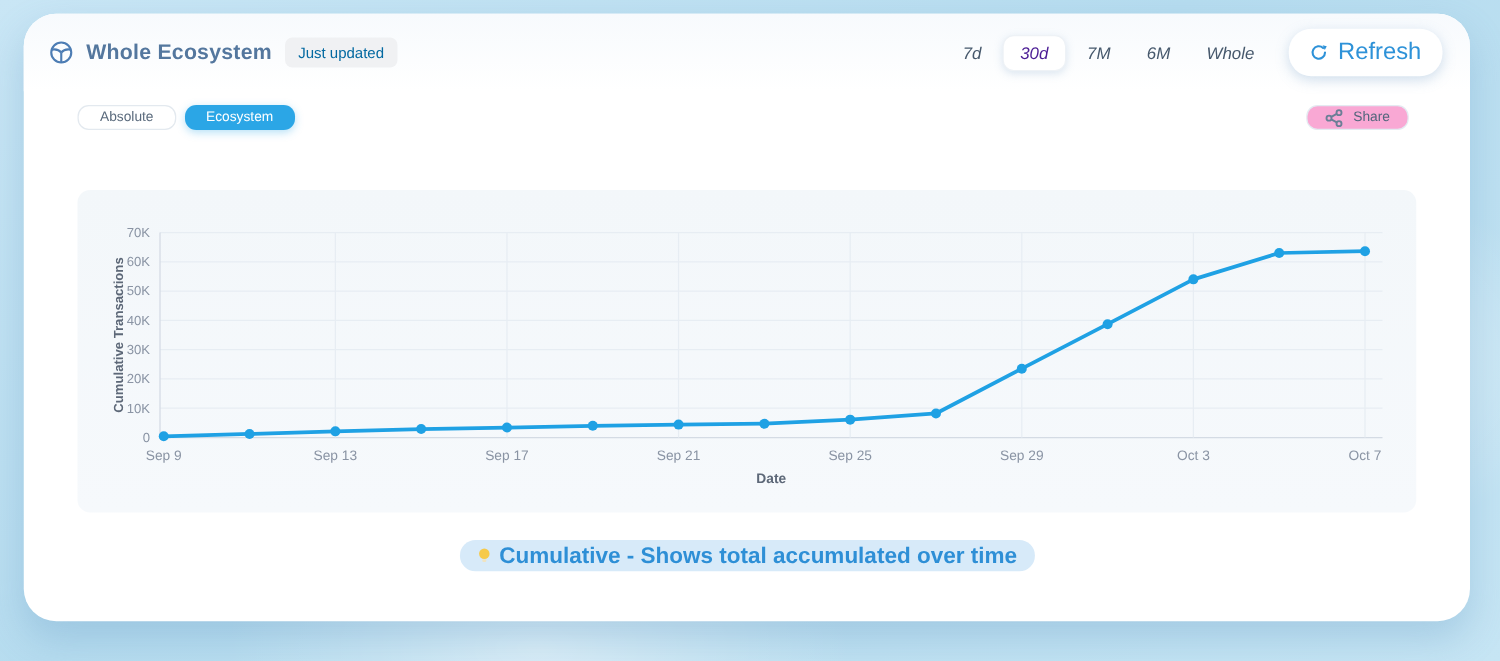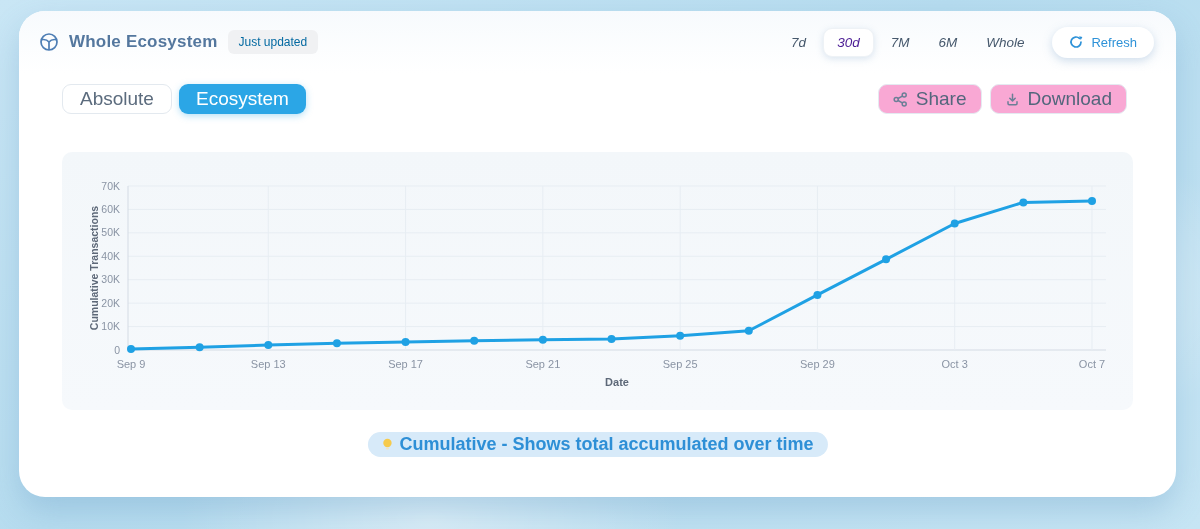--- a/index.html
+++ b/index.html
@@ -33,28 +33,28 @@
 
   .header-controls { display:flex; align-items:center; }
   .ranges { display:flex; align-items:center; gap:5px; font-size:13.5px; color:#46586c; }
   .range { padding:6px 11px; cursor:pointer; border:1px solid transparent; border-radius:9px;font-style:italic; }
   .range.active {
     background:#fff; color:#4c1d95; border:1px solid #eef2f6;
     box-shadow:0 2px 7px rgba(130,165,200,.28); padding:6px 13px;
   }
   .refresh-btn {
     margin-left:16px; display:flex; gap:8px; align-items:center; cursor:pointer;
-    background:#fff; color:#2e92d8; font-size:13px; padding:8px 17px; border-radius:18px;
+    background:#fff; color:#2e92d8; font-size:19px; padding:8px 17px; border-radius:18px;
     box-shadow:0 3px 10px rgba(120,160,200,.35);
   }
 
   .toolbar { display:flex; justify-content:space-between; align-items:center; padding:11px 49px 0 43px; }
   .toolbar-left, .toolbar-right { display:flex; align-items:center; }
   .btn {
-    font-size:19px; border-radius:9px; height:30px; display:flex; align-items:center;
+    font-size:11px; border-radius:9px; height:20px; display:flex; align-items:center;
     cursor:pointer; white-space:nowrap;
   }
   .btn-absolute { background:#fff; border:1px solid #e3e9ef; color:#5b6b7d; padding:0 17px; }
   .btn-cumulative { background:#2ba6e6; color:#fff; padding:0 17px; margin-left:7px;
                     box-shadow:0 2px 7px rgba(43,166,230,.35); }
   .btn-icon { border:1px solid #e4eaf1; background:#f9a8d4; color:#53667c; gap:8px; padding:0 14px; margin-left:8px; }
 
   .chart-panel {
     position:absolute; left:43px; top:141px; width:1071px; height:258px;
     background: linear-gradient(#f3f7fa, #f6f9fc);
@@ -120,29 +120,20 @@
       <div class="btn btn-icon">
         <span style="display:flex;">
           <svg width="15" height="15" viewBox="0 0 15 15">
             <circle cx="3.2" cy="7.5" r="2" fill="none" stroke="#6b7f96" stroke-width="1.5"></circle>
             <circle cx="11.2" cy="3.1" r="2" fill="none" stroke="#6b7f96" stroke-width="1.5"></circle>
             <circle cx="11.2" cy="11.9" r="2" fill="none" stroke="#6b7f96" stroke-width="1.5"></circle>
             <path d="M5 6.5 L9.4 4.1 M5 8.5 L9.4 10.9" fill="none" stroke="#6b7f96" stroke-width="1.5"></path>
           </svg>
         </span>
         <span>Share</span>
-      </div>
-      <div class="btn btn-icon">
-        <span style="display:flex;">
-          <svg width="15" height="15" viewBox="0 0 15 15">
-            <path d="M7.5 2.2 V8.8 M4.8 6.2 L7.5 9 L10.2 6.2" fill="none" stroke="#6b7f96" stroke-width="1.5" stroke-linecap="round" stroke-linejoin="round"></path>
-            <path d="M3 9.8 V11.5 a1.2 1.2 0 0 0 1.2 1.2 H10.8 a1.2 1.2 0 0 0 1.2 -1.2 V9.8" fill="none" stroke="#6b7f96" stroke-width="1.5" stroke-linecap="round"></path>
-          </svg>
-        </span>
-        <span>Download</span>
       </div>
     </div>
   </div>
 
   <div class="chart-panel">
     <svg id="chart-svg" width="1071" height="258" viewBox="0 0 1071 258">
         <line x1="66" y1="198" x2="1044" y2="198" stroke="#d4dbe4" stroke-width="1"></line>
         <text x="58" y="201.5" text-anchor="end" font-size="10.5" fill="#8a94a4" font-family="Liberation Sans, sans-serif">0</text>
         <line x1="66" y1="174.57142857142858" x2="1044" y2="174.57142857142858" stroke="#e7edf3" stroke-width="1"></line>
         <text x="58" y="178.07142857142858" text-anchor="end" font-size="10.5" fill="#8a94a4" font-family="Liberation Sans, sans-serif">10K</text>

